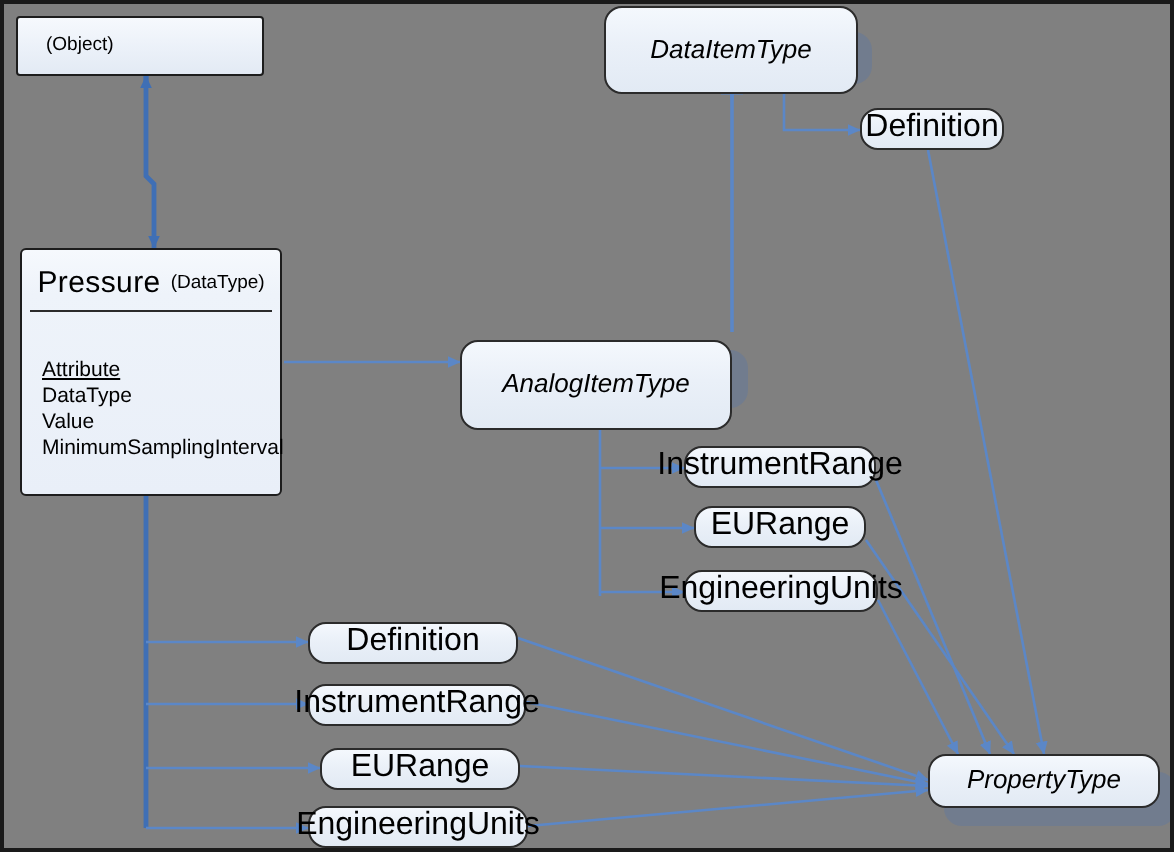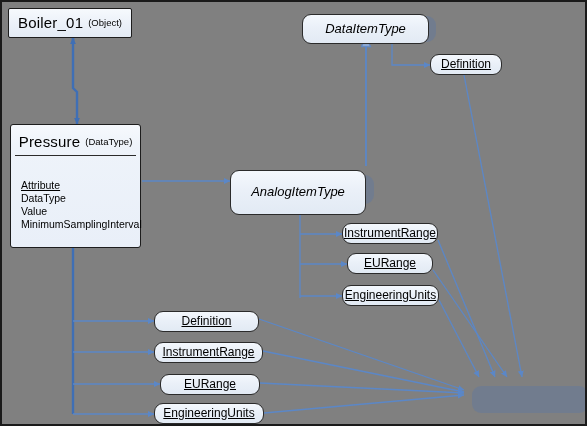--- a/index.html
+++ b/index.html
@@ -66,24 +66,24 @@
   }
   #pressure .body{
     padding:9px 0 0 6px;
     text-align:left;
     font-size:10.5px;
     line-height:13px;
   }
   #pressure .body .attr-head{text-decoration:underline;margin-top:14px;}
 
   
-  .ref{height:21px;font-size:12px;text-decoration:underline;}
-
-  
-  #dataitemtype{left:300px;top:12px;width:127px;height:30px;}
+  .ref{height:21px;font-size:16px;}
+
+  
+  #dataitemtype{left:300px;top:1px;width:127px;height:44px;}
   #sh-dataitemtype{left:307px;top:14px;width:127px;height:26px;}
 
   #definition-top{left:428px;top:52px;width:72px;height:21px;}
 
   #analogitemtype{left:228px;top:168px;width:136px;height:45px;}
   #sh-analogitemtype{left:236px;top:173px;width:136px;height:29px;}
 
   #instrumentrange-r{left:340px;top:221px;width:96px;}
   #eurange-r{left:345px;top:251px;width:86px;}
   #engineeringunits-r{left:340px;top:283px;width:97px;}
@@ -152,21 +152,20 @@
       <path d="M258,381 L462,391" marker-end="url(#arrow)"></path>
       <path d="M262,411 L462,393" marker-end="url(#arrow)"></path>
     </g>
   </svg>
 
   <div class="shadow" id="sh-dataitemtype"></div>
   <div class="shadow" id="sh-analogitemtype"></div>
   <div class="shadow" id="sh-propertytype"></div>
 
   <div class="node" id="boiler">
-    <span class="name-main">Boiler_01</span>
     <span class="name-kind">(Object)</span>
   </div>
 
   <div class="node" id="pressure">
     <div class="hdr">
       <span class="name-main">Pressure</span>
       <span class="name-kind">(DataType)</span>
     </div>
     <div class="body">
       <div class="attr-head">Attribute</div>
@@ -204,14 +203,17 @@
   <div class="node rounded ref" id="instrumentrange-b">
     <span>InstrumentRange</span>
   </div>
   <div class="node rounded ref" id="eurange-b">
     <span>EURange</span>
   </div>
   <div class="node rounded ref" id="engineeringunits-b">
     <span>EngineeringUnits</span>
   </div>
 
+  <div class="node rounded italic" id="propertytype">
+    <span>PropertyType</span>
+  </div>
 
 </div>
 
 </body></html>

